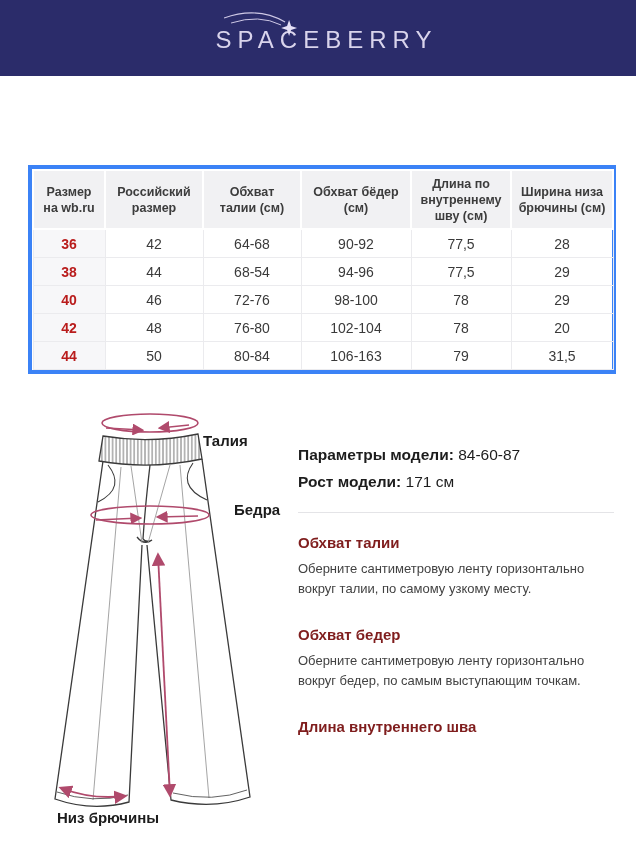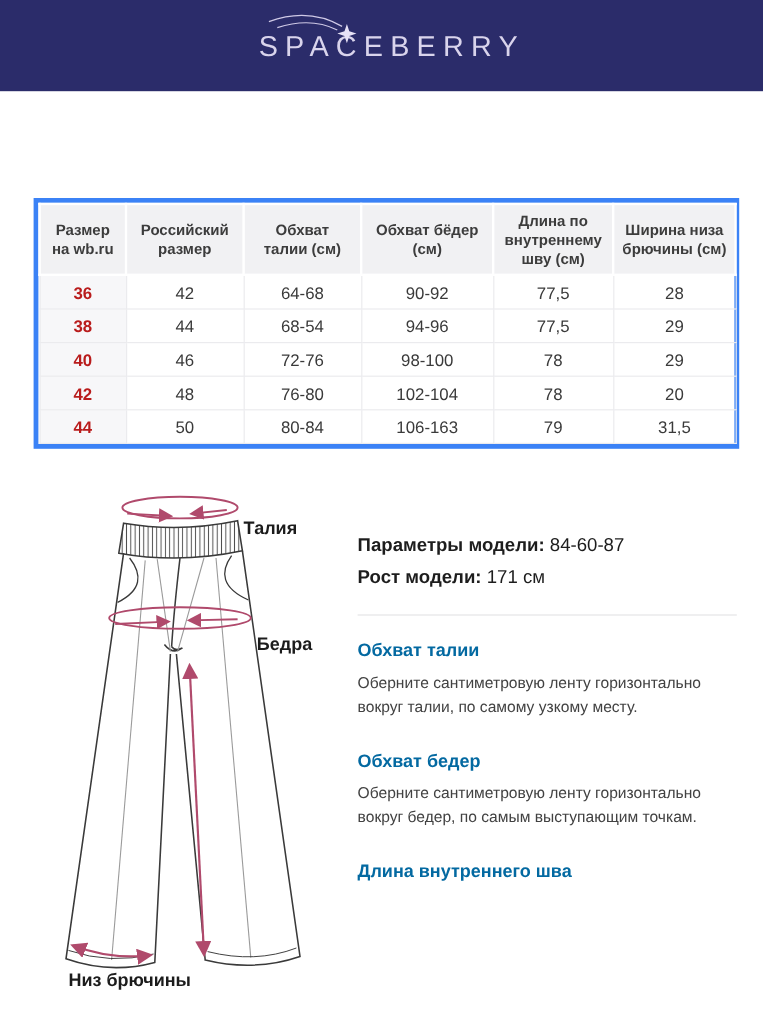--- a/index.html
+++ b/index.html
@@ -23,31 +23,31 @@
   }
   td{
     border:1px solid #ebebee;font-size:14px;color:#3a3a3a;text-align:center;
     height:27px;padding:0 4px;vertical-align:middle;
   }
   td.first{background:#f7f7f9;font-weight:700;color:#b91c1c;}
   
   .figure{position:absolute;left:28px;top:403px;width:262px;height:442px;}
   .fig-label{position:absolute;font-size:15px;font-weight:700;color:#1c1c1c;line-height:21px;}
   .lbl-waist{left:175px;top:13px;margin-top:14px;}
-  .lbl-hips{left:186px;top:96px;margin-top:28px;}
+  .lbl-hips{left:206px;top:96px;}
   .lbl-inseam{left:143px;top:163px;width:112px;}
   .lbl-hem{left:29px;top:404px;}
   
   .info-col{position:absolute;left:298px;top:441px;width:316px;}
   .model-line{font-size:15.5px;line-height:27px;color:#1d1d1d;}
   .model-line .lbl{font-weight:700;}
   .model-line .val{font-weight:400;}
   .divider{border-top:1px solid #e4e4e7;margin:17px 0 21px 0;}
   .guide-section{margin-bottom:27px;}
-  .guide-title{font-size:15px;font-weight:700;color:#0369a1;margin-bottom:8px;}
+  .guide-title{font-size:15px;font-weight:700;color:#7f1d1d;margin-bottom:8px;}
   .guide-text{font-size:13px;line-height:20px;color:#424242;width:308px;}
 </style>
 </head>
 <body>
 
 <div class="header">
   <div class="logo">
     <svg class="comet" width="82" height="30" viewBox="0 0 82 30">
       <path d="M3,9 Q36,-3 64,13" fill="none" stroke="#cfc9e6" stroke-width="1.1"></path>
       <path d="M10,14 Q38,5 60,16" fill="none" stroke="#cfc9e6" stroke-width="1"></path>

